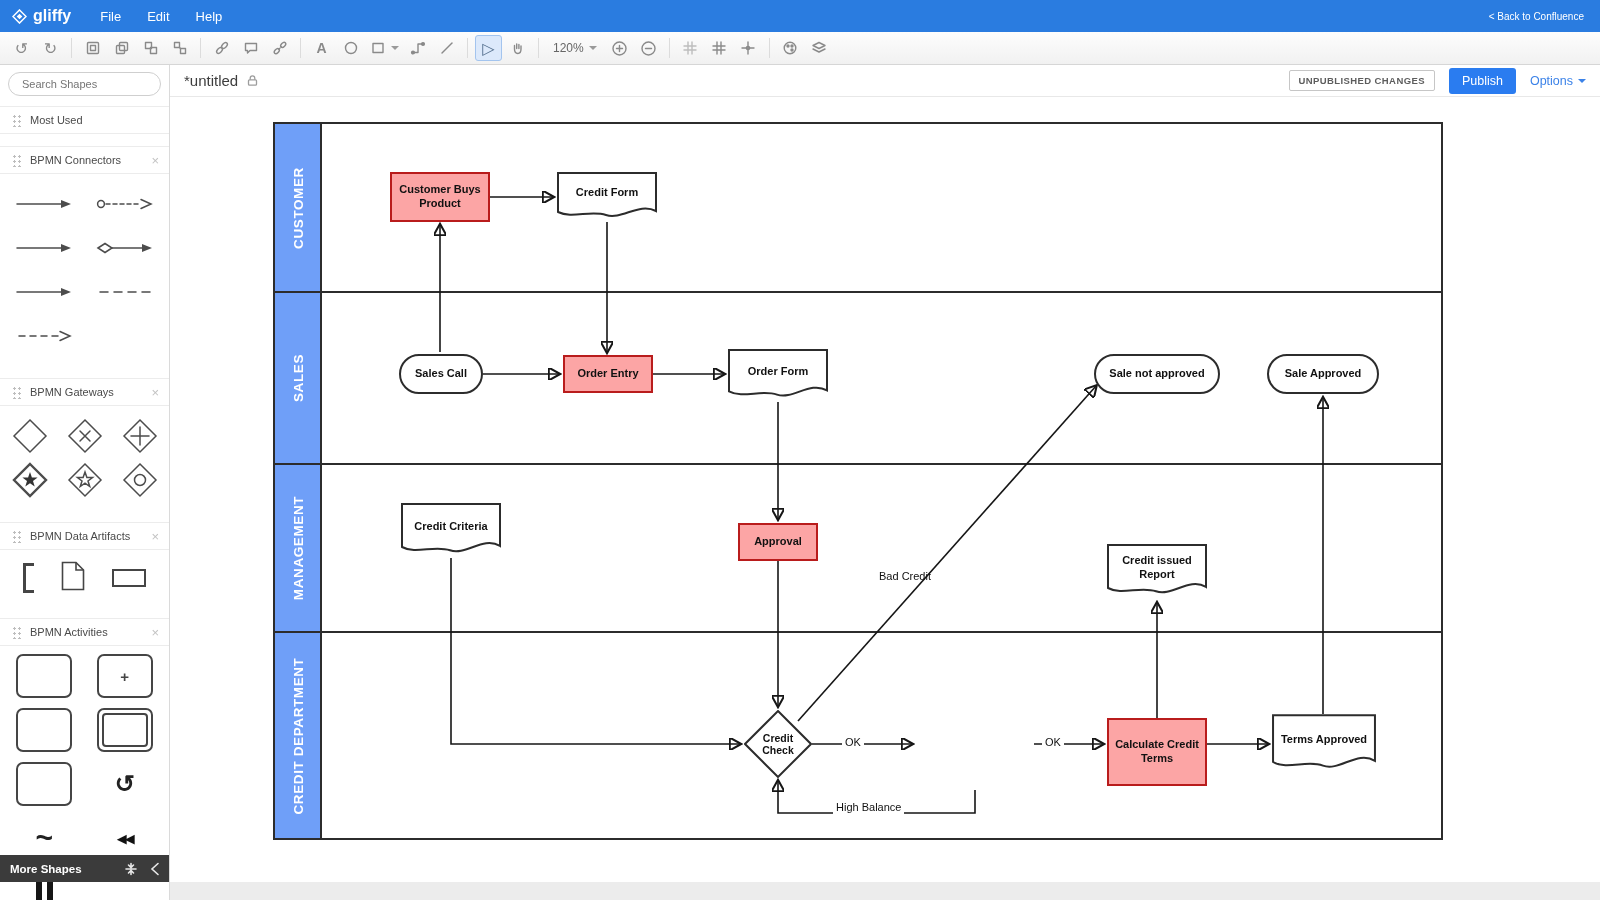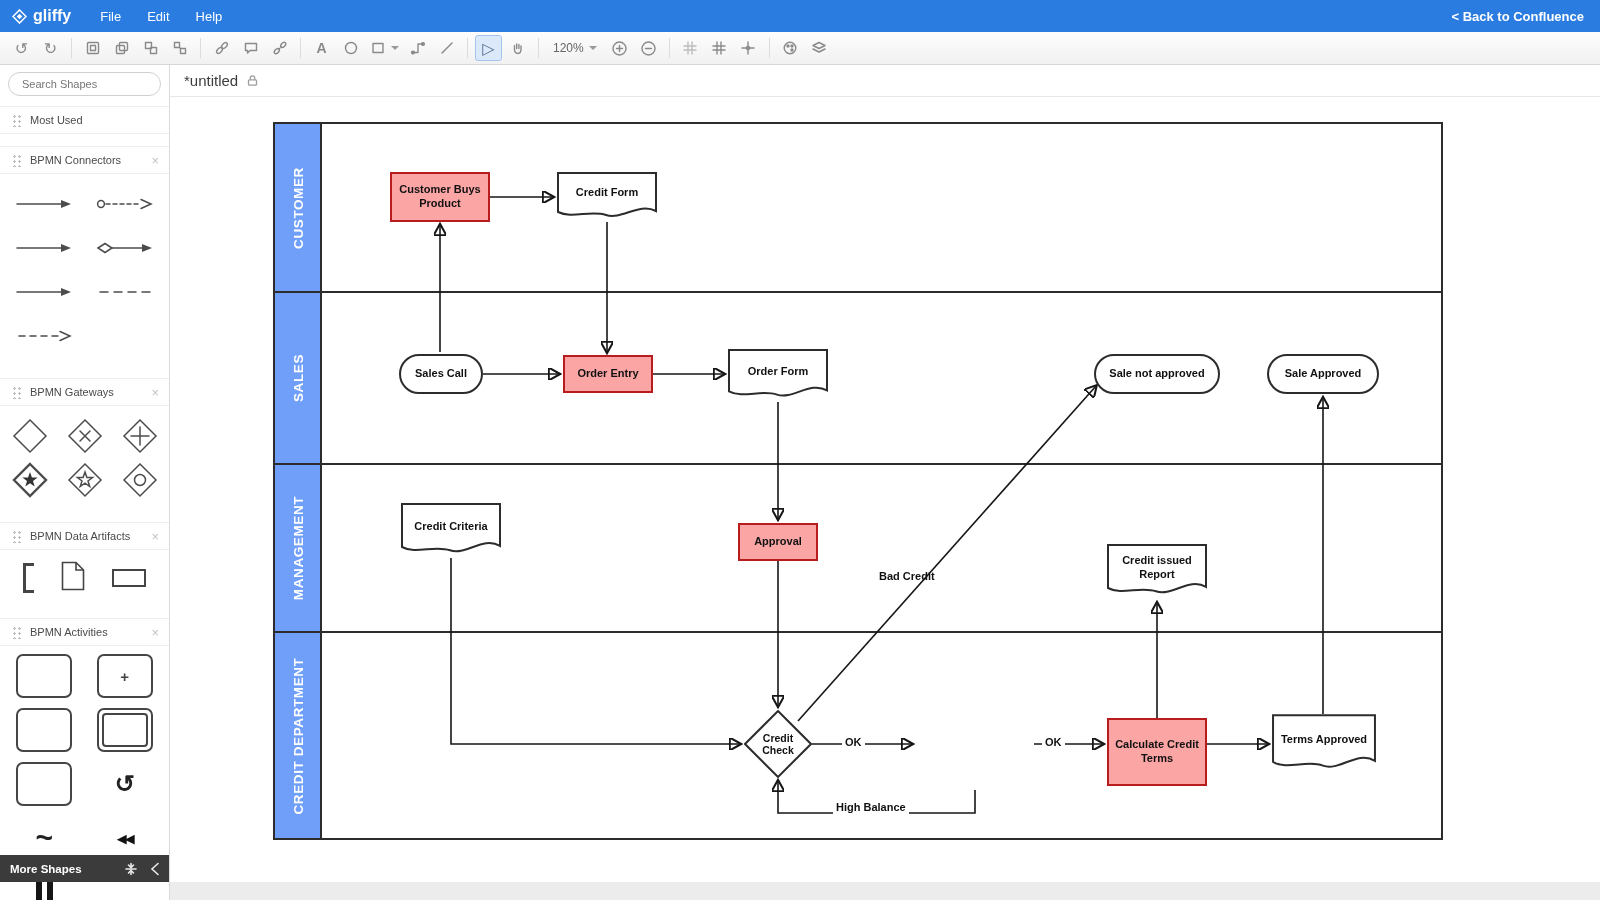--- a/index.html
+++ b/index.html
@@ -3,21 +3,21 @@
 <meta charset="utf-8">
 <style>
   *{margin:0;padding:0;box-sizing:border-box}
   html,body{width:1600px;height:900px}
   body{font-family:"Liberation Sans",sans-serif;position:relative;background:#fff;overflow:hidden;color:#333}
 
   
   .topbar{position:absolute;left:0;top:0;width:1600px;height:32px;background:#2a7ce0;display:flex;align-items:center;color:#fff;z-index:60}
   .logo{display:flex;align-items:center;gap:6px;padding:0 16px 0 12px;font-weight:bold;font-size:16px}
   .menu{font-size:13px;padding:0 13px;cursor:pointer}
-  .back{margin-left:auto;font-size:13px;font-weight:bold;padding-right:16px;cursor:pointer}
+  .back{margin-left:auto;font-size:10px;font-weight:normal;padding-right:16px;cursor:pointer}
 
   
   .toolbar{position:absolute;left:0;top:32px;width:1600px;height:33px;background:linear-gradient(#fdfdfd,#f1f1f1);border-bottom:1px solid #d6d6d6;display:flex;align-items:center;padding:0 8px;gap:2px;z-index:59}
   .tbtn{width:27px;height:26px;display:flex;align-items:center;justify-content:center;color:#8a8a8a;font-size:16px;border-radius:3px;border:1px solid transparent;cursor:pointer}
   .tbtn svg{stroke:#8a8a8a;fill:none;stroke-width:1.4;stroke-linecap:round;stroke-linejoin:round}
   .tbtn.active{background:#dce9fb;border:1px solid #a3c4ee;color:#55708f}
   .tsep{width:1px;height:20px;background:#dcdcdc;margin:0 5px}
   .zoom-ctl{font-size:12px;color:#666;display:flex;align-items:center;padding:0 7px;cursor:pointer}
   .caret{display:inline-block;width:0;height:0;border-left:4px solid transparent;border-right:4px solid transparent;border-top:4px solid #9a9a9a;margin-left:5px}
   .caret.blue{border-top-color:#3b82e8}
@@ -69,21 +69,21 @@
   .edges path{fill:none;stroke:#161616;stroke-width:1.6}
   .node{position:absolute;display:flex;align-items:center;justify-content:center;text-align:center;font-weight:bold;font-size:11px;color:#111;z-index:3;line-height:1.25;cursor:pointer}
   .task{background:#fca5a5;border:2px solid #b91c1c}
   .term{background:#fff;border:2px solid #2c2c2c;border-radius:999px}
   .doc,.dmd{background:transparent}
   .doc svg,.dmd svg{position:absolute;left:0;top:0;width:100%;height:100%}
   .doc path,.dmd polygon{fill:#fff;stroke:#2c2c2c;stroke-width:2;vector-effect:non-scaling-stroke}
   .doc .nlabel{position:relative;top:-4px}
   .nlabel{position:relative;z-index:2;padding:0 4px}
   .dmd.small .nlabel{font-size:10.5px;line-height:1.15;padding:0 20px}
-  .elabel{position:absolute;z-index:4;font-weight:bold;font-size:11px;color:#111;background:#fff;padding:0 3px;text-align:center;line-height:1.2}
+  .elabel{position:absolute;z-index:4;font-weight:normal;font-size:11px;color:#111;background:#fff;padding:0 3px;text-align:center;line-height:1.2}
   .elabel.nobg{background:transparent}
 </style>
 </head>
 <body>
 
 <div class="topbar">
   <div class="logo">
     <svg width="15" height="15" viewBox="0 0 16 16">
         <path d="M8,1 L15,8 8,15 1,8 Z" fill="none" stroke="#fff" stroke-width="1.6"></path>
         <path d="M8,5 L11,8 8,11 5,8 Z" fill="#fff"></path>
@@ -228,20 +228,28 @@
 </div>
 
 <div class="docbar">
   <span class="title">*untitled</span>
   <span class="lockwrap">
     <svg width="13" height="13" viewBox="0 0 13 13" style="stroke:#9d9d9d;fill:none;stroke-width:1.3">
         <rect x="2.5" y="5.8" width="8" height="5.4" rx="1"></rect>
         <path d="M4.2,5.8 V4.2 a2.3,2.3 0 0 1 4.6,0 V5.8"></path>
       </svg>
   </span>
+  <div class="right">
+    <span class="badge">UNPUBLISHED CHANGES</span>
+    <button class="publish">Publish</button>
+    <span class="options">
+        <span>Options</span>
+        <i class="caret blue"></i>
+      </span>
+  </div>
 </div>
 
 <div class="sidebar">
   <div class="searchbox">
     <svg width="12" height="12" viewBox="0 0 12 12" style="stroke:#ababab;fill:none;stroke-width:1.4">
         <circle cx="5" cy="5" r="3.4"></circle>
         <line x1="7.6" y1="7.6" x2="10.6" y2="10.6"></line>
       </svg>
     <input placeholder="Search Shapes" style="">
   </div>

